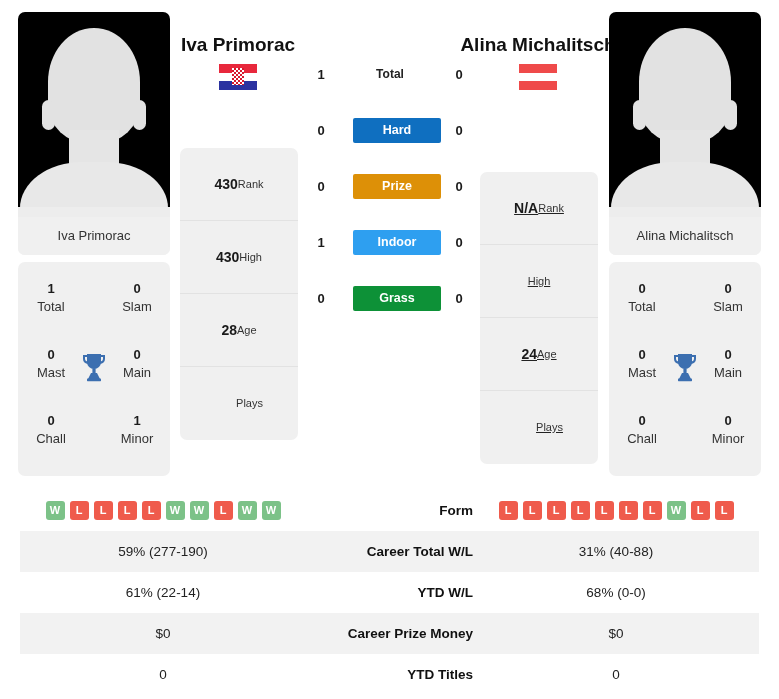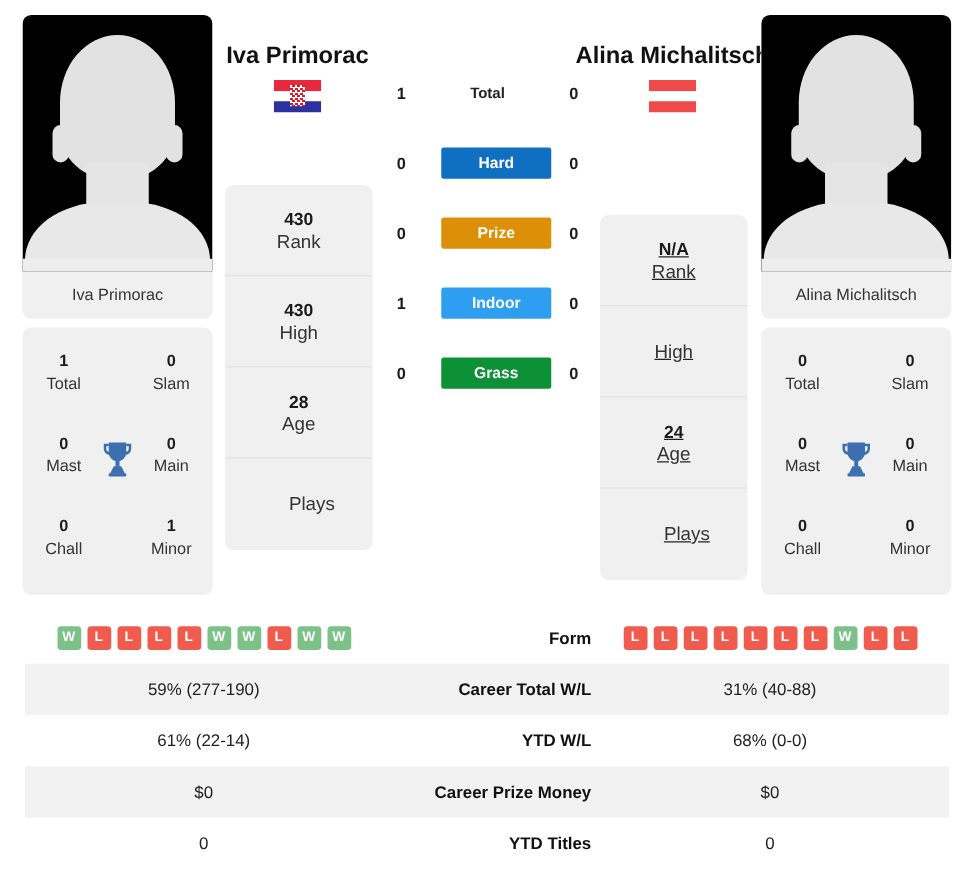--- a/index.html
+++ b/index.html
@@ -200,36 +200,35 @@
     border-radius: 7px;
     background: #f0f0f0;
     overflow: hidden;
   }
   .rank-card.left  { left: 180px; top: 148px; }
   .rank-card.right { left: 480px; top: 172px; text-decoration: underline; }
   .rank-cell {
     height: 73px;
     text-align: right;
     display: flex;
-    flex-direction: column;
     align-items: center;
     justify-content: center;
     border-bottom: 1px solid #e2e2e2;
   }
   .rank-cell:last-child { border-bottom: none; padding-left: 21px; }
   .rank-cell .v {
     font-size: 14px;
     font-weight: bold;
     color: #1a1a1a;
     line-height: 18px;
     min-height: 0;
   }
   .rank-cell .v:empty { display: none; }
   .rank-cell .k {
-    font-size: 15px;
+    font-size: 11px;
     color: #333333;
     line-height: 19px;
   }
 
   
   .surfaces {
     position: absolute;
     left: 300px;
     top: 62px;
     width: 180px;

